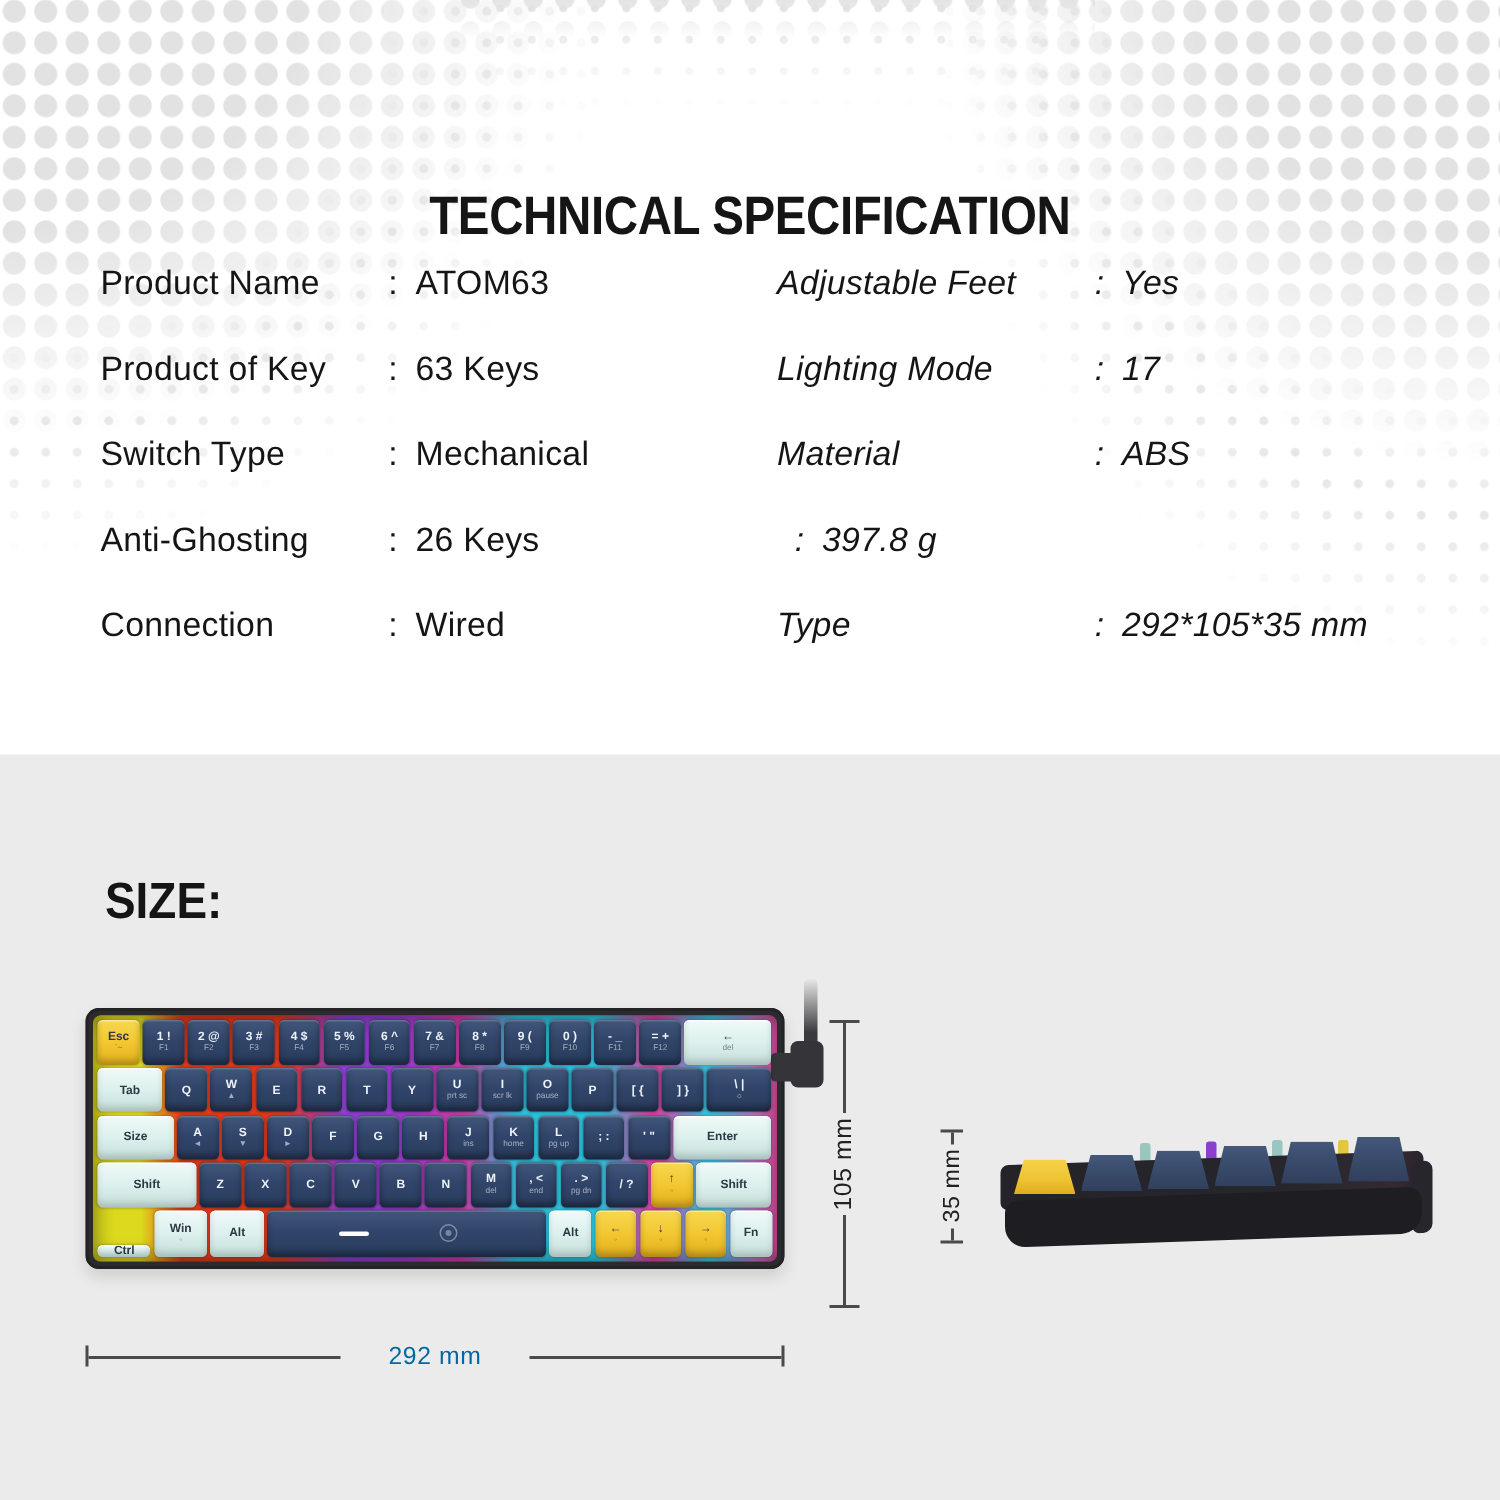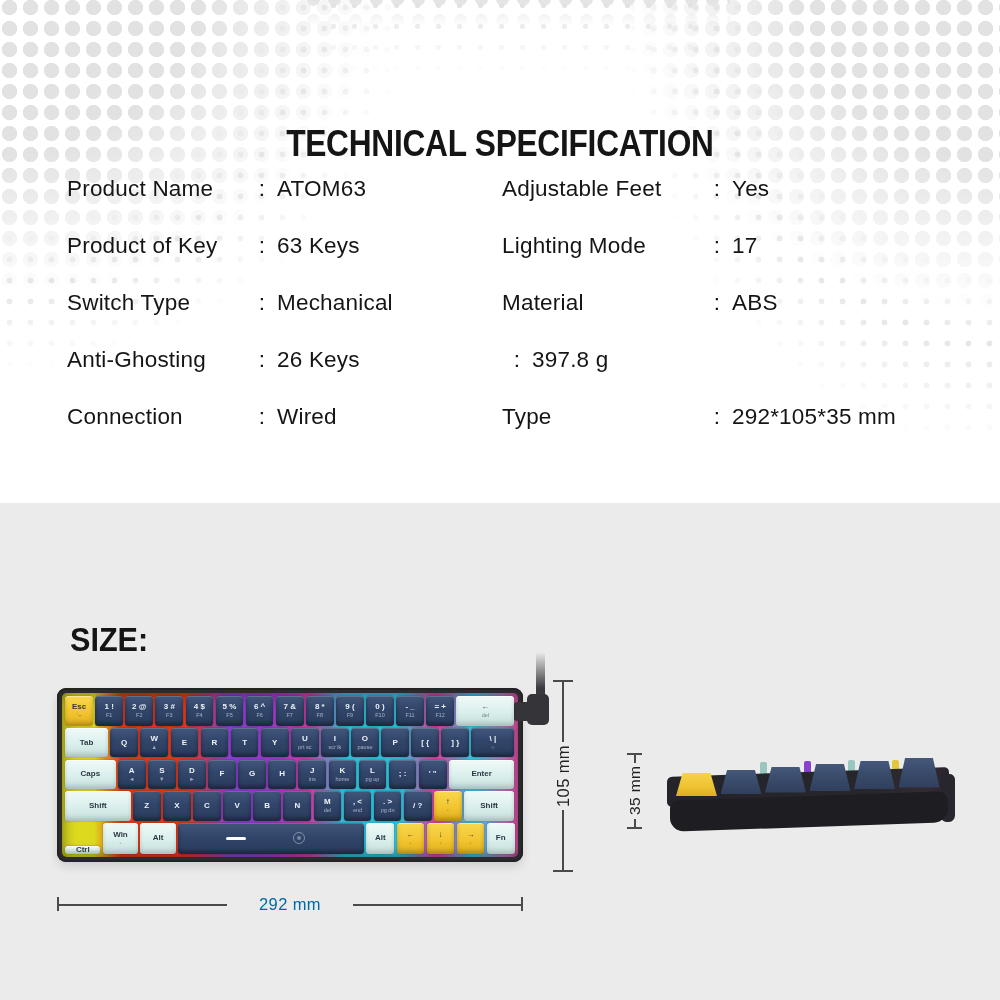--- a/index.html
+++ b/index.html
@@ -29,32 +29,32 @@
     mask-image:linear-gradient(180deg,#000 10%,rgba(0,0,0,.4) 45%,transparent 75%);}
   .dots-mid-big{left:300px;top:-14px;width:430px;height:42px;--r:6px;
     -webkit-mask-image:linear-gradient(180deg,#000 30%,transparent 95%);
     mask-image:linear-gradient(180deg,#000 30%,transparent 95%);}
   
   .page-title{position:absolute;left:0;top:99px;width:1000px;text-align:center;
     font-size:36px;font-weight:700;letter-spacing:-.3px;}
   .page-title span{display:inline-block;transform:scaleX(.88);transform-origin:center;}
   .spec-col{position:absolute;top:160px;display:flex;flex-direction:column;}
   .spec-col.left{left:67px;width:440px;}
-  .spec-col.right{left:502px;width:460px;}
+  .spec-col.right{left:518px;width:460px;font-style:italic;}
   .spec-row{height:57px;display:flex;align-items:center;font-size:22.5px;letter-spacing:.2px;}
   .spec-label{flex:0 0 auto;}
   .spec-col.left .spec-label{width:180px;}
   .spec-col.right .spec-label{width:200px;}
   .spec-colon{width:30px;text-align:center;}
   .spec-value{flex:1;}
   
-  .size-heading{position:absolute;left:70px;top:592px;font-size:34px;font-weight:700;}
+  .size-heading{position:absolute;left:70px;top:554px;font-size:34px;font-weight:700;}
   .size-heading span{display:inline-block;transform:scaleX(.9);transform-origin:left;}
   
-  .kb-frame{position:absolute;left:57px;top:688px;width:466px;height:174px;background:var(--kb-frame,#2b2b2e);
+  .kb-frame{position:absolute;left:57px;top:672px;width:466px;height:174px;background:var(--kb-frame,#2b2b2e);
     border-radius:9px;box-shadow:inset 0 0 0 2px #232326, 0 5px 10px rgba(0,0,0,.12);}
   .kb-plate{position:absolute;left:5px;top:5px;right:5px;bottom:5px;border-radius:5px;overflow:hidden;
     background:linear-gradient(90deg,#ddda1e 0%,#ddda1e 7%,#e1391b 13%,#e1391b 27%,#8a3fd4 37%,#9b3bc9 46%,#cf3aa8 54%,#2bc2dc 62%,#2bc2dc 74%,#e23a9f 82%,#31c6df 90%,#ee52ad 100%);}
   .kb-plate::after{content:"";position:absolute;inset:0;box-shadow:inset 0 0 14px rgba(0,0,0,.55);}
   .kb-rows{position:absolute;inset:1px;display:flex;flex-direction:column;padding:1px;}
   .kb-row{flex:1;display:flex;}
   .key{margin:1.2px;border-radius:3.5px;position:relative;display:flex;flex-direction:column;
     align-items:center;justify-content:center;line-height:1;z-index:1;}
   .key-n{background:linear-gradient(180deg,#41577a 0%,#31456a 45%,#293c5d 100%);color:#edf2f8;
     box-shadow:inset 0 1px 0 rgba(255,255,255,.18),inset 0 -3px 4px rgba(0,0,0,.38),0 0 2px rgba(0,0,0,.45);}
@@ -276,21 +276,21 @@
             <div class="key key-n" style="width: calc(6.66667% - 2.4px);">
               <span class="kl">] }</span>
             </div>
             <div class="key key-n" style="width: calc(10% - 2.4px);">
               <span class="kl">\ |</span>
               <span class="ks">☼</span>
             </div>
           </div>
           <div class="kb-row">
             <div class="key key-m" style="width: calc(11.6667% - 2.4px);">
-              <span class="kl">Caps</span>
+              <span class="kl">Size</span>
             </div>
             <div class="key key-n" style="width: calc(6.66667% - 2.4px);">
               <span class="kl">A</span>
               <span class="ks">◄</span>
             </div>
             <div class="key key-n" style="width: calc(6.66667% - 2.4px);">
               <span class="kl">S</span>
               <span class="ks">▼</span>
             </div>
             <div class="key key-n" style="width: calc(6.66667% - 2.4px);">

